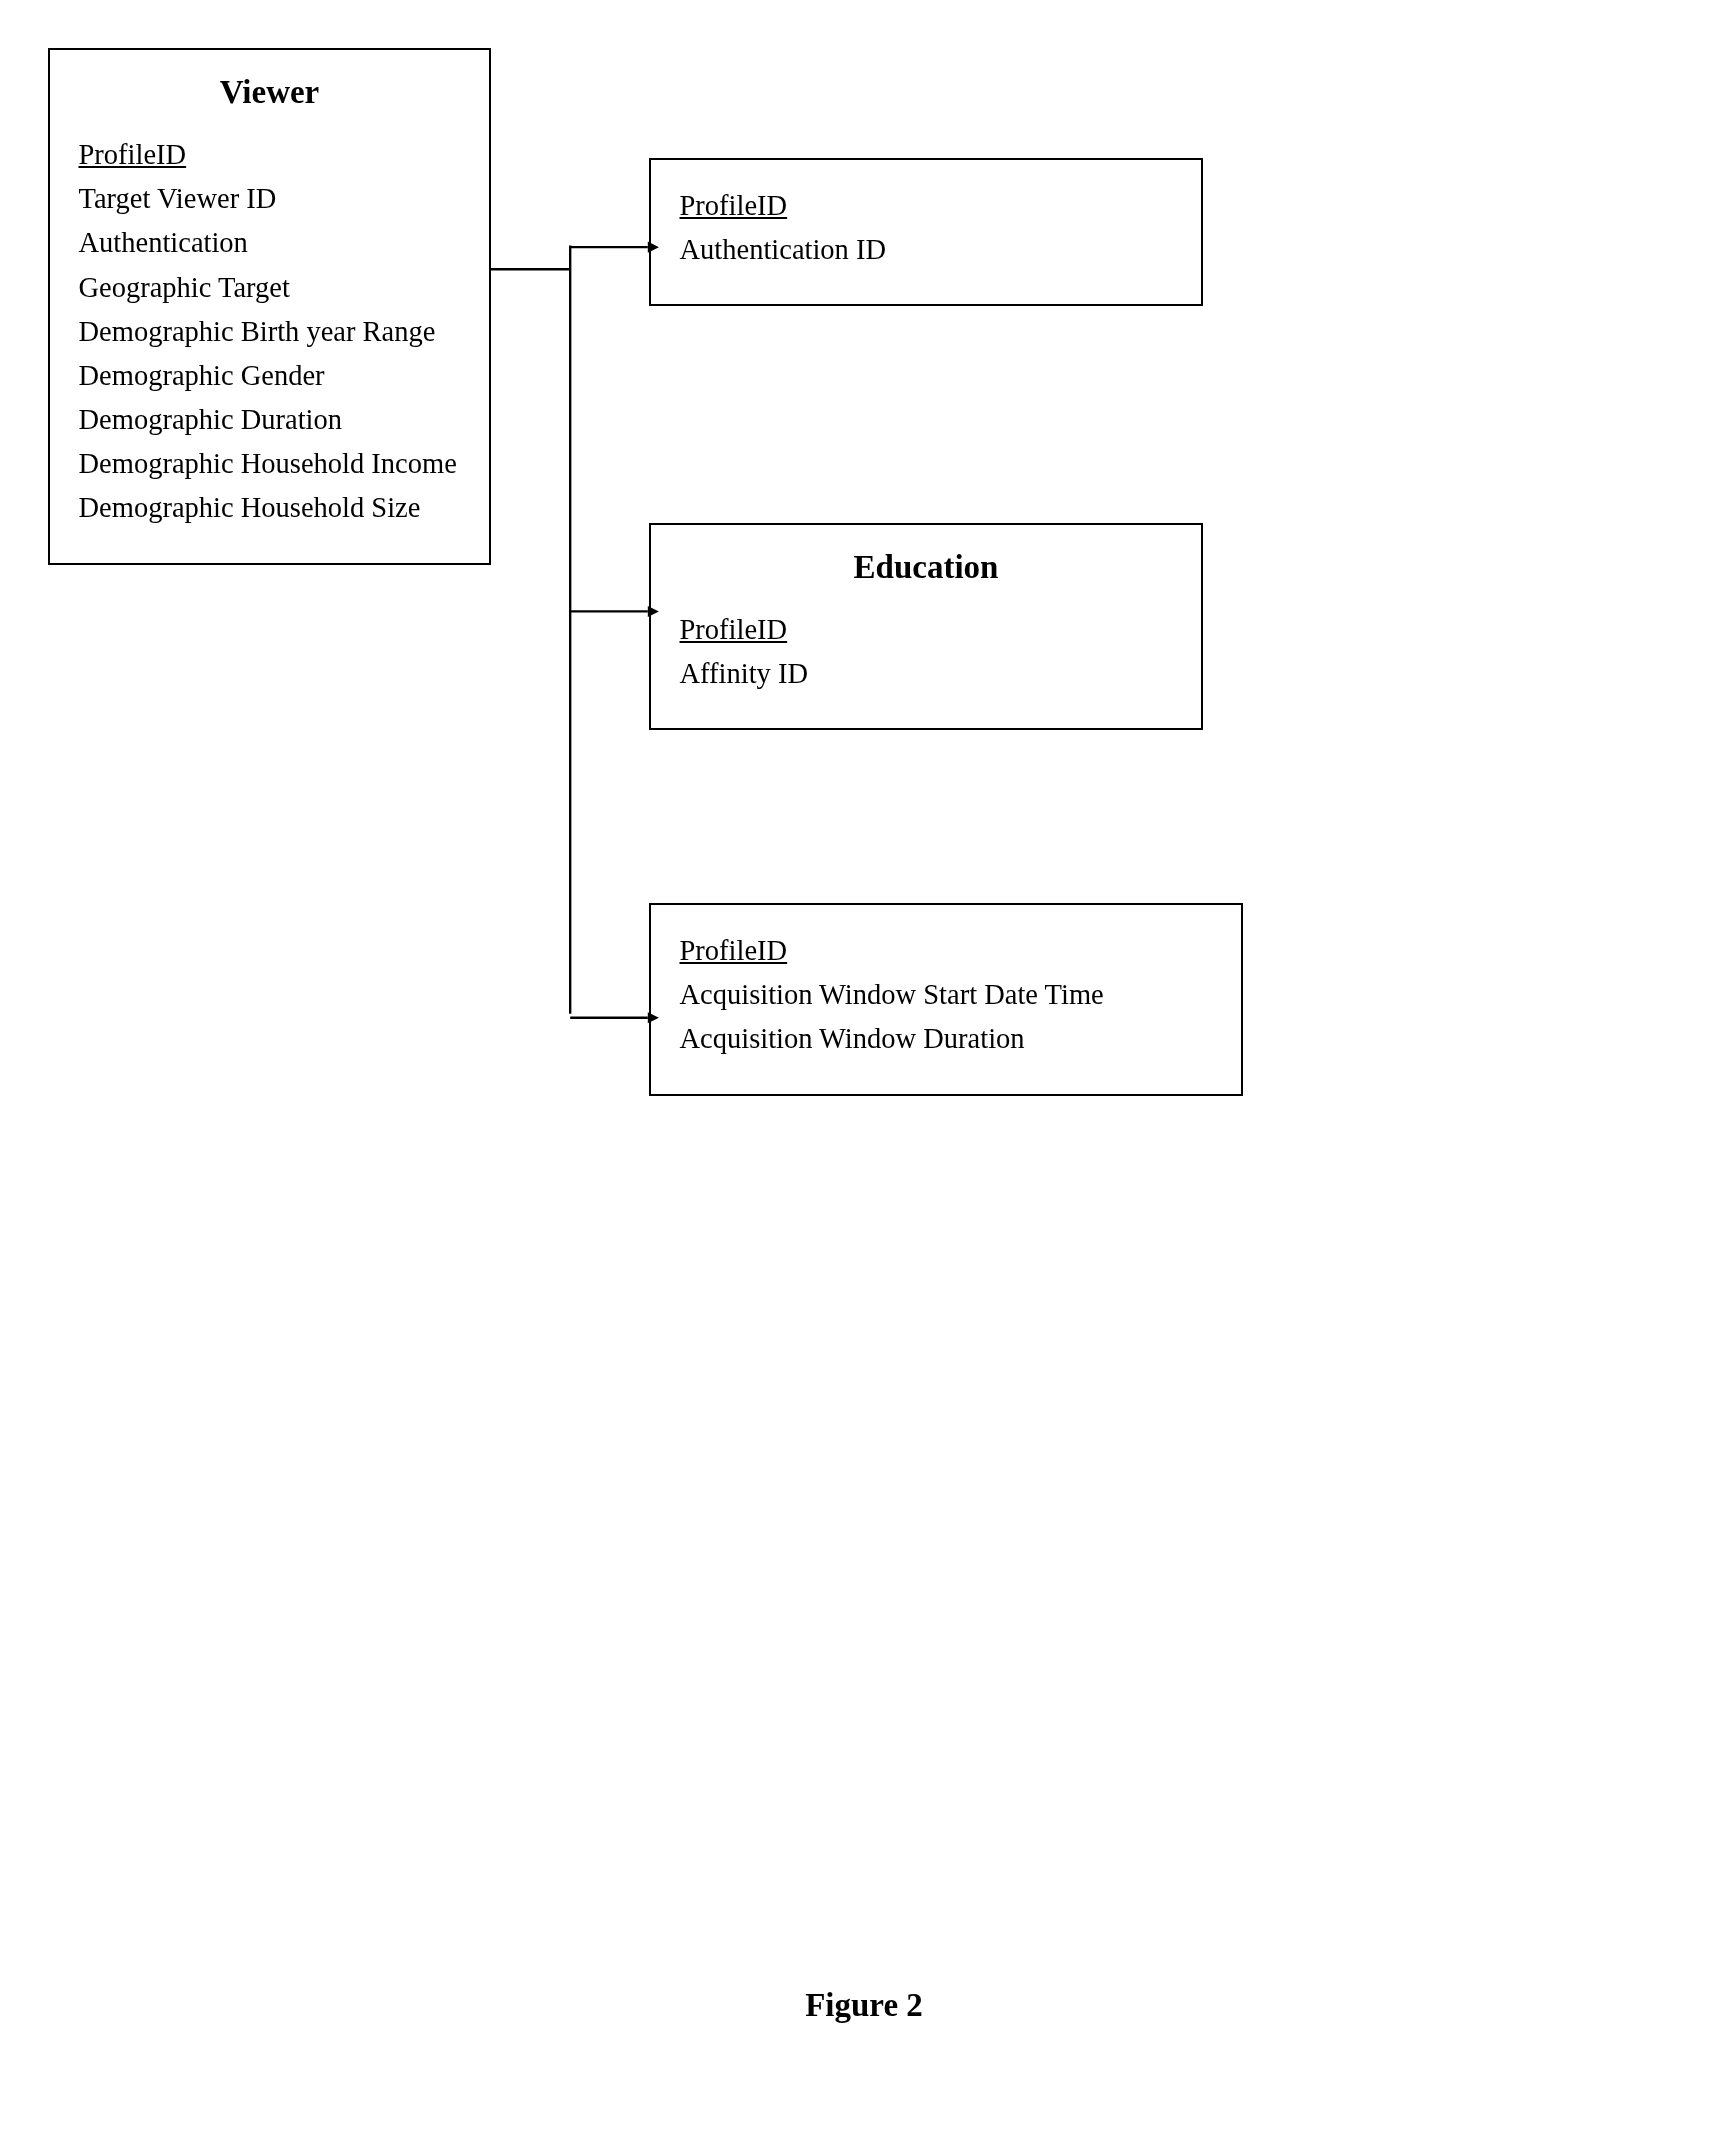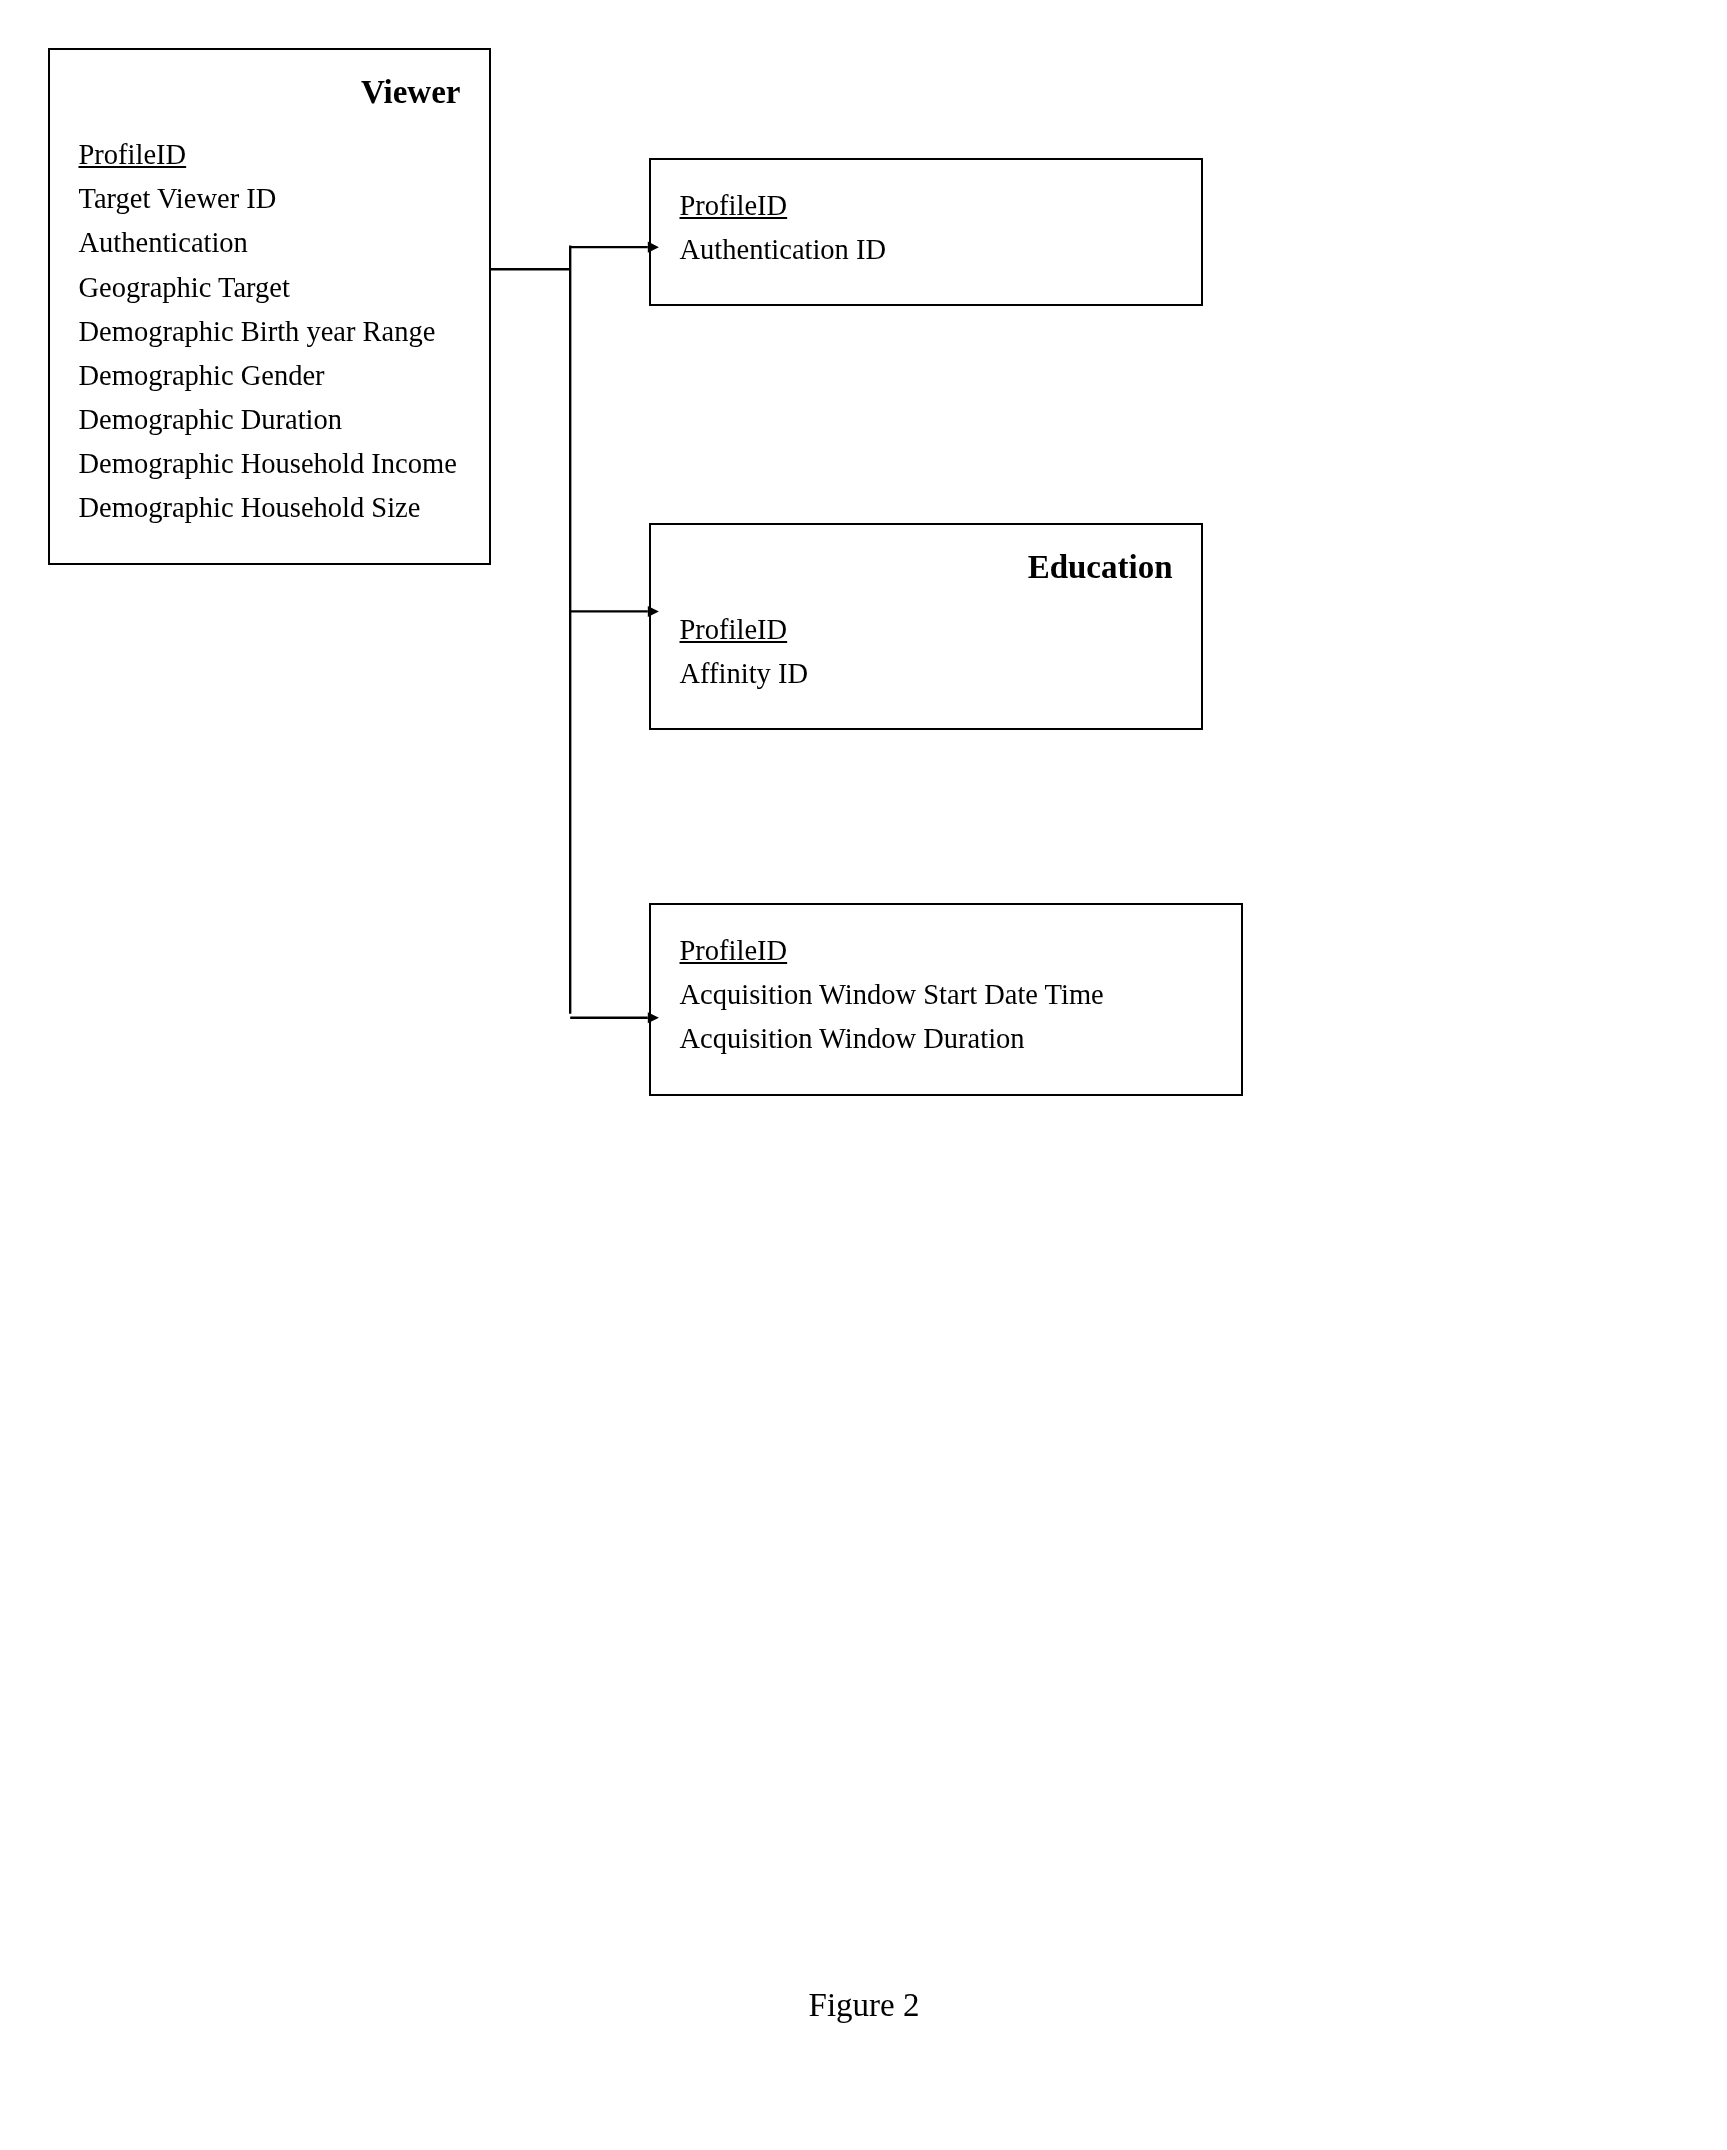--- a/index.html
+++ b/index.html
@@ -29,21 +29,21 @@
       width: 443px;
       padding: 24px 28.5px 32px 28.5px;
       position: absolute;
       top: 48px;
       left: 48px;
     }
 
     .box-title {
       font-weight: bold;
       font-size: 33px;
-      text-align: right;
+      text-align: center;
       margin-bottom: 22px;
     }
 
     .box-field {
       font-size: 28.5px;
       line-height: 1.55;
     }
 
     .underline {
       text-decoration: underline;
@@ -86,21 +86,21 @@
       height: 2151px;
       pointer-events: none;
     }
 
     .figure-caption {
       position: absolute;
       bottom: 127px;
       left: 50%;
       transform: translateX(-50%);
       font-size: 33px;
-      font-weight: normal;
+      font-weight: bold;
       text-align: left;
     }
   </style>
 </head>
 <body>
 
 <div class="diagram-container">
 
   <div class="viewer-box">
     <div class="box-title">Viewer</div>

